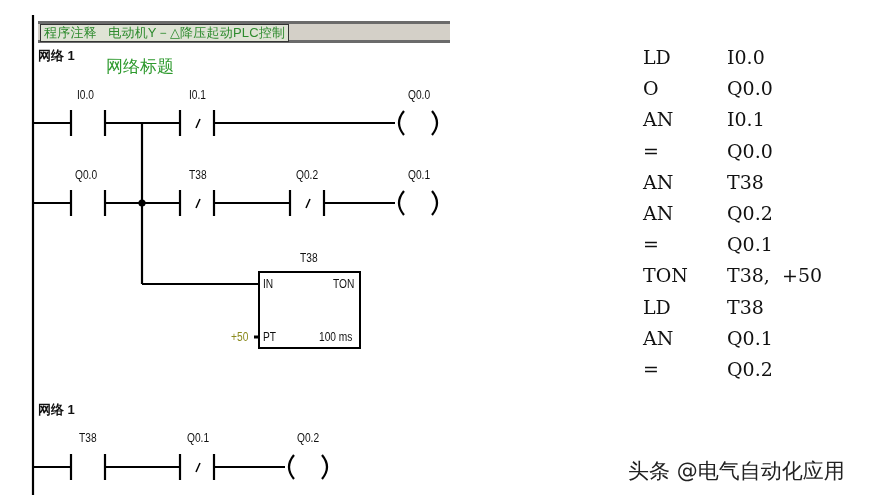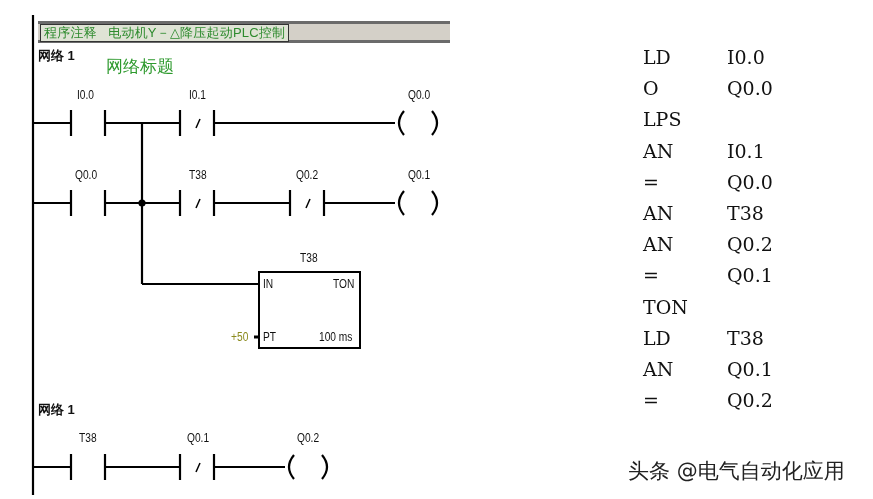--- a/index.html
+++ b/index.html
@@ -116,24 +116,20 @@
 <div class="stl">
   <div class="stl-row">
       <span class="stl-op">LD</span>
       <span>I0.0</span>
     </div>
   <div class="stl-row">
       <span class="stl-op">O</span>
       <span>Q0.0</span>
     </div>
   <div class="stl-row">
-      <span class="stl-op">LPS</span>
-      <span></span>
-    </div>
-  <div class="stl-row">
       <span class="stl-op">AN</span>
       <span>I0.1</span>
     </div>
   <div class="stl-row">
       <span class="stl-op">=</span>
       <span>Q0.0</span>
     </div>
   <div class="stl-row">
       <span class="stl-op">AN</span>
       <span>T38</span>
@@ -141,20 +137,21 @@
   <div class="stl-row">
       <span class="stl-op">AN</span>
       <span>Q0.2</span>
     </div>
   <div class="stl-row">
       <span class="stl-op">=</span>
       <span>Q0.1</span>
     </div>
   <div class="stl-row">
       <span class="stl-op">TON</span>
+      <span style="white-space:pre">T38,  +50</span>
     </div>
   <div class="stl-row">
       <span class="stl-op">LD</span>
       <span>T38</span>
     </div>
   <div class="stl-row">
       <span class="stl-op">AN</span>
       <span>Q0.1</span>
     </div>
   <div class="stl-row">

